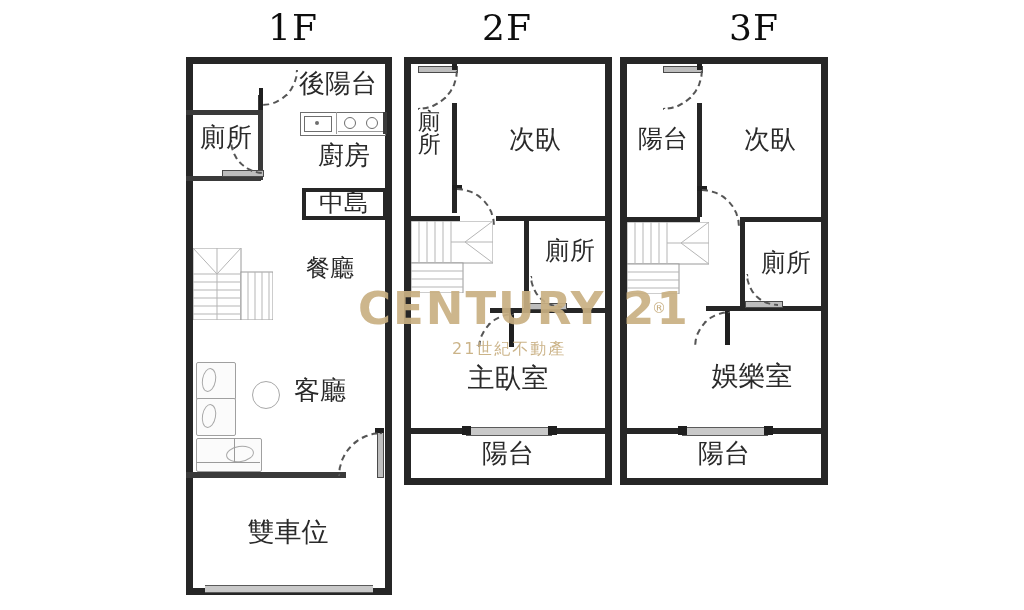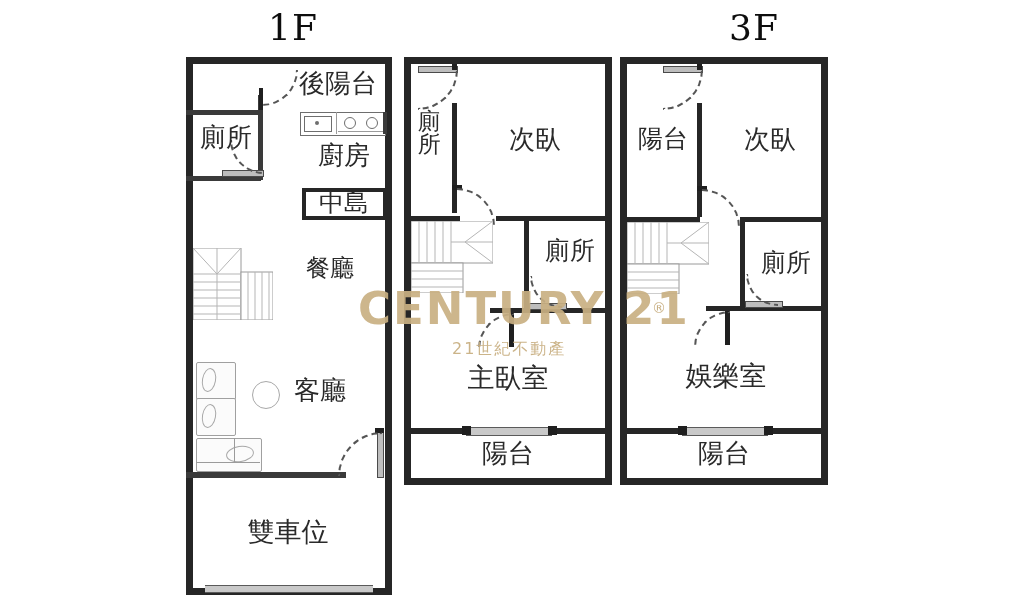--- a/index.html
+++ b/index.html
@@ -261,20 +261,21 @@
 
     <div class="room-label" style="left:286px; top:70px; width:104px; font-size:26px;">後陽台</div>
     <div class="room-label" style="left:190px; top:124px; width:72px; font-size:26px;">廁所</div>
     <div class="room-label" style="left:304px; top:142px; width:80px; font-size:26px;">廚房</div>
     <div class="room-label" style="left:304px; top:190px; width:80px; font-size:25px;">中島</div>
     <div class="room-label" style="left:290px; top:256px; width:80px; font-size:24px;">餐廳</div>
     <div class="room-label" style="left:280px; top:377px; width:80px; font-size:26px;">客廳</div>
     <div class="room-label" style="left:228px; top:518px; width:120px; font-size:27px;">雙車位</div>
   </div>
 
+  <div class="floor-title" style="left:452px; top:10px; width:110px;">2F</div>
 
   <div style="position:absolute; left:0; top:0; width:1024px; height:610px;">
 
     <div class="wall" style="left:404px; top:57px; width:208px; height:7px;"></div>
     <div class="wall" style="left:404px; top:57px; width:7px; height:428px;"></div>
     <div class="wall" style="left:605px; top:57px; width:7px; height:428px;"></div>
     <div class="wall" style="left:404px; top:478px; width:208px; height:7px;"></div>
 
     <div class="wall" style="left:452px; top:103px; width:5px; height:110px;"></div>
 
@@ -376,21 +377,21 @@
     <div class="door-arc bl" style="left:694px; top:311px; width:34px; height:34px;"></div>
 
     <div class="wall" style="left:620px; top:428px; width:208px; height:6px;"></div>
     <div class="window-band" style="left:682px; top:427px; width:86px; height:7px;"></div>
     <div class="door-jamb" style="left:678px; top:426px; width:9px; height:9px;"></div>
     <div class="door-jamb" style="left:764px; top:426px; width:9px; height:9px;"></div>
 
     <div class="room-label" style="left:630px; top:126px; width:66px; font-size:25px;">陽台</div>
     <div class="room-label" style="left:730px; top:126px; width:80px; font-size:26px;">次臥</div>
     <div class="room-label" style="left:748px; top:250px; width:76px; font-size:25px;">廁所</div>
-    <div class="room-label" style="left:666px; top:362px; width:120px; font-size:27px;">娛樂室</div>
+    <div class="room-label" style="left:692px; top:362px; width:120px; font-size:27px;">娛樂室</div>
     <div class="room-label" style="left:682px; top:440px; width:84px; font-size:26px;">陽台</div>
   </div>
 
   <div class="watermark" style="left:0; top:0; width:1024px; height:610px;">
     <div class="wm-main" style="left:358px; top:282px;">CENTURY 21</div>
     <div class="wm-reg" style="left:652px; top:300px;">®</div>
     <div class="wm-sub" style="left:452px; top:339px;">21世紀不動產</div>
   </div>
 
 </div>

